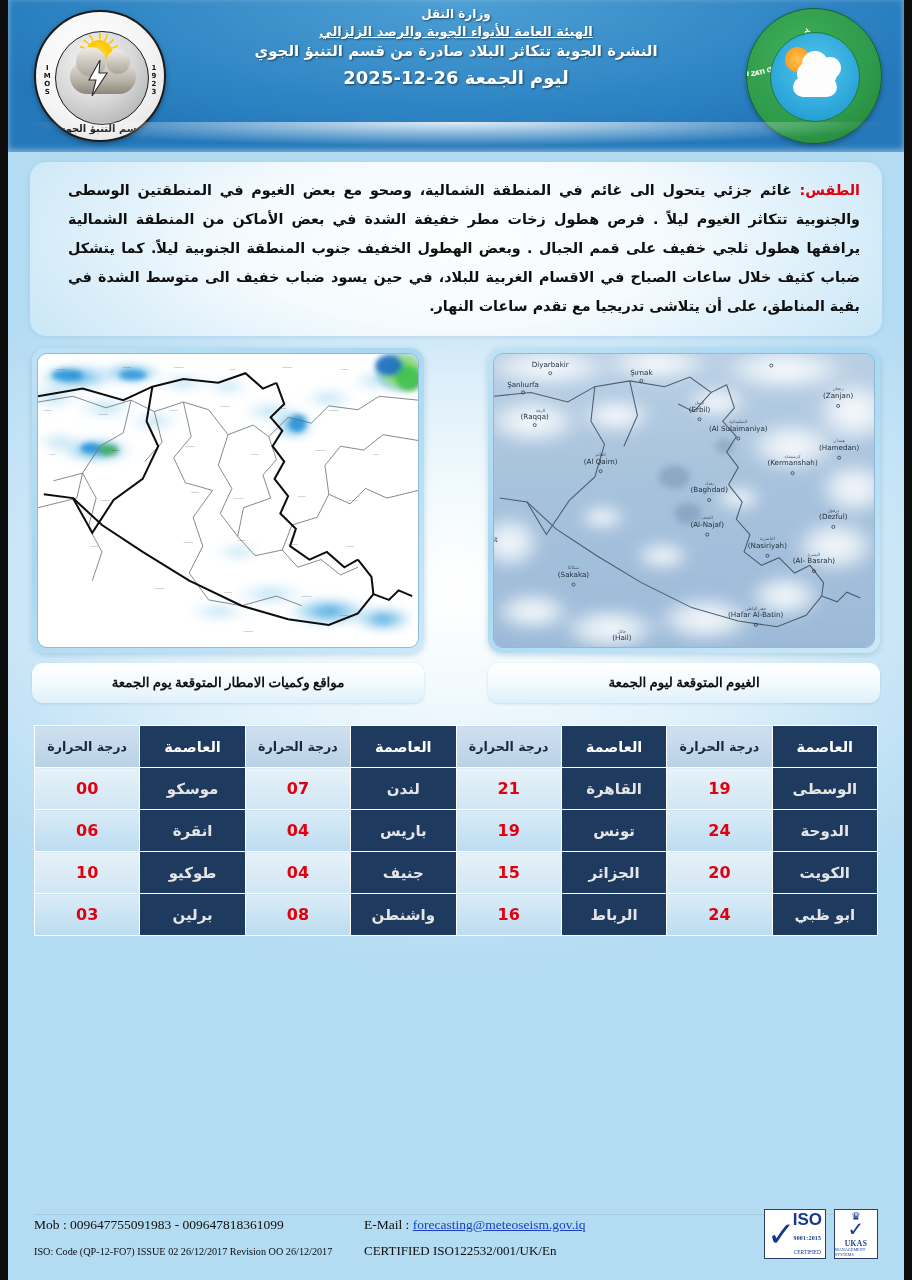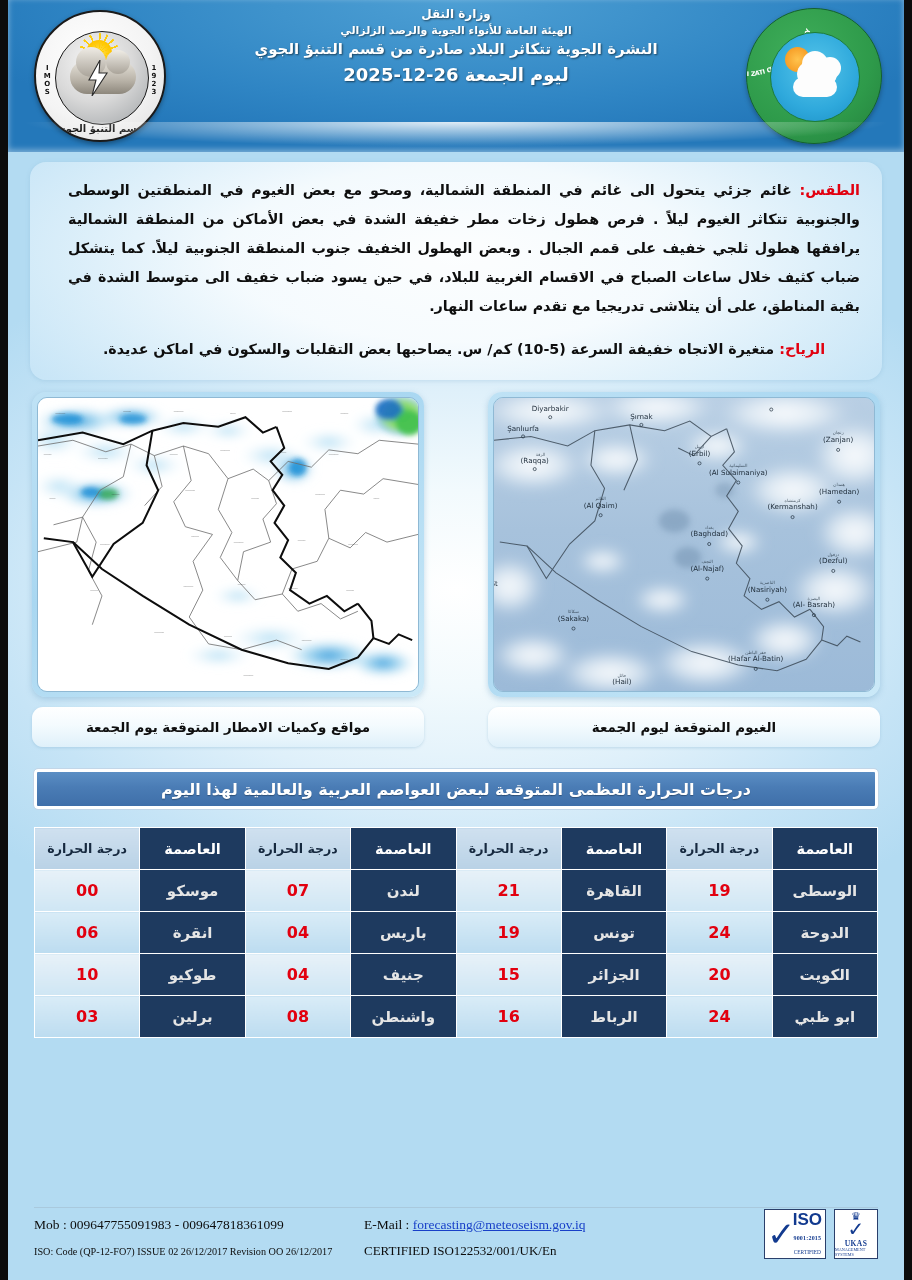--- a/index.html
+++ b/index.html
@@ -47,21 +47,21 @@
   .header-titles {
     position: absolute;
     left: 0; right: 0; top: 6px;
     text-align: center;
     color: #ffffff;
     text-shadow: 1px 1px 2px rgba(0,0,0,.55);
     line-height: 1.42;
   }
   .ht-line { font-weight: bold; }
   .ht1 { font-size: 12px; }
-  .ht2 { font-size: 11px; }
+  .ht2 { font-size: 13px; text-decoration: underline; }
   .ht3 { font-size: 15px; }
   .ht4 { font-size: 18px; letter-spacing: .3px; margin-top: 2px; }
 
   
   .logo-left {
     position: absolute; left: 26px; top: 10px;
     width: 132px; height: 132px; border-radius: 50%;
     background: radial-gradient(circle at 42% 36%, #ffffff 0%, #f4f4f4 55%, #dcdcdc 100%);
     border: 2px solid #1a1a1a;
     box-shadow: 0 2px 5px rgba(0,0,0,.35);
@@ -213,20 +213,21 @@
 
   .map-caption {
     margin-top: 10px;
     height: 40px;
     border-radius: 11px;
     display: flex; align-items: center; justify-content: center;
     background: linear-gradient(180deg, #ffffff 0%, #f4fbfe 45%, #dff0fa 100%);
     box-shadow: 0 1px 3px rgba(120,170,200,.35);
     font-size: 13.4px; font-weight: bold; color: #0f0f0f;
     direction: rtl;
+    font-family: Liberation Serif, serif;
   }
 
   
   #table-section { margin: 22px 26px 0 26px; }
 
   .table-banner {
     height: 40px;
     border-radius: 4px;
     background: linear-gradient(180deg, #5b8ec4 0%, #4a7cb5 45%, #3f6fa9 100%);
     border: 3px solid #ffffff;
@@ -274,21 +275,20 @@
   tr.alt .tmp-cell {
     background: linear-gradient(180deg, #d9ecf7 0%, #bcdcf0 100%);
   }
 
   
   #footer {
     position: absolute;
     left: 26px; right: 26px; bottom: 20px;
     direction: ltr;
     border-top: 1px solid #a9c9dd;
-    padding-top: 7px;
   }
   .foot-row {
     position: relative;
     display: flex; align-items: center;
     font-family: "Liberation Serif", "DejaVu Serif", serif;
     color: #0d0d0d;
   }
   .foot-row.r1 { font-size: 13.5px; margin-bottom: 7px; height: 20px; }
   .foot-row.r2 { font-size: 10.2px; height: 18px; }
   .foot-mob { width: 330px; }
@@ -412,24 +412,20 @@
         <div class="cl c1"></div>
         <div class="cl c4"></div>
       </div>
     </div>
   </div>
 
   <div id="text-panel">
     <div class="para">
       <span class="lbl">الطقس:</span>
       <span>غائم جزئي يتحول الى غائم في المنطقة الشمالية، وصحو مع بعض الغيوم في المنطقتين الوسطى والجنوبية تتكاثر الغيوم ليلاً . فرص هطول زخات مطر خفيفة الشدة في بعض الأماكن من المنطقة الشمالية يرافقها هطول ثلجي خفيف على قمم الجبال . وبعض الهطول الخفيف جنوب المنطقة الجنوبية ليلاً. كما يتشكل ضباب كثيف خلال ساعات الصباح في الاقسام الغربية للبلاد، في حين يسود ضباب خفيف الى متوسط الشدة في بقية المناطق، على أن يتلاشى تدريجيا مع تقدم ساعات النهار.</span>
-    </div>
-    <div class="para center-ish">
-      <span class="lbl">الرياح:</span>
-      <span>متغيرة الاتجاه خفيفة السرعة (5-10) كم/ س. يصاحبها بعض التقلبات والسكون في اماكن عديدة.</span>
     </div>
   </div>
 
   <div id="maps">
 
     <div class="map-col">
       <div class="map-frame">
         <div class="map-inner">
           <svg class="map-svg" viewBox="0 0 392 305" preserveAspectRatio="none">
             <defs>
@@ -689,21 +685,20 @@
               </g>
             </g>
           </svg>
         </div>
       </div>
       <div class="map-caption">الغيوم المتوقعة ليوم الجمعة</div>
     </div>
   </div>
 
   <div id="table-section">
-    <div class="table-banner">درجات الحرارة العظمى المتوقعة لبعض العواصم العربية والعالمية لهذا اليوم</div>
 
     <table class="temp-table">
       <thead>
         <tr>
           <th class="cap-head">العاصمة</th>
           <th class="tmp-head">درجة الحرارة</th>
           <th class="cap-head">العاصمة</th>
           <th class="tmp-head">درجة الحرارة</th>
           <th class="cap-head">العاصمة</th>
           <th class="tmp-head">درجة الحرارة</th>

